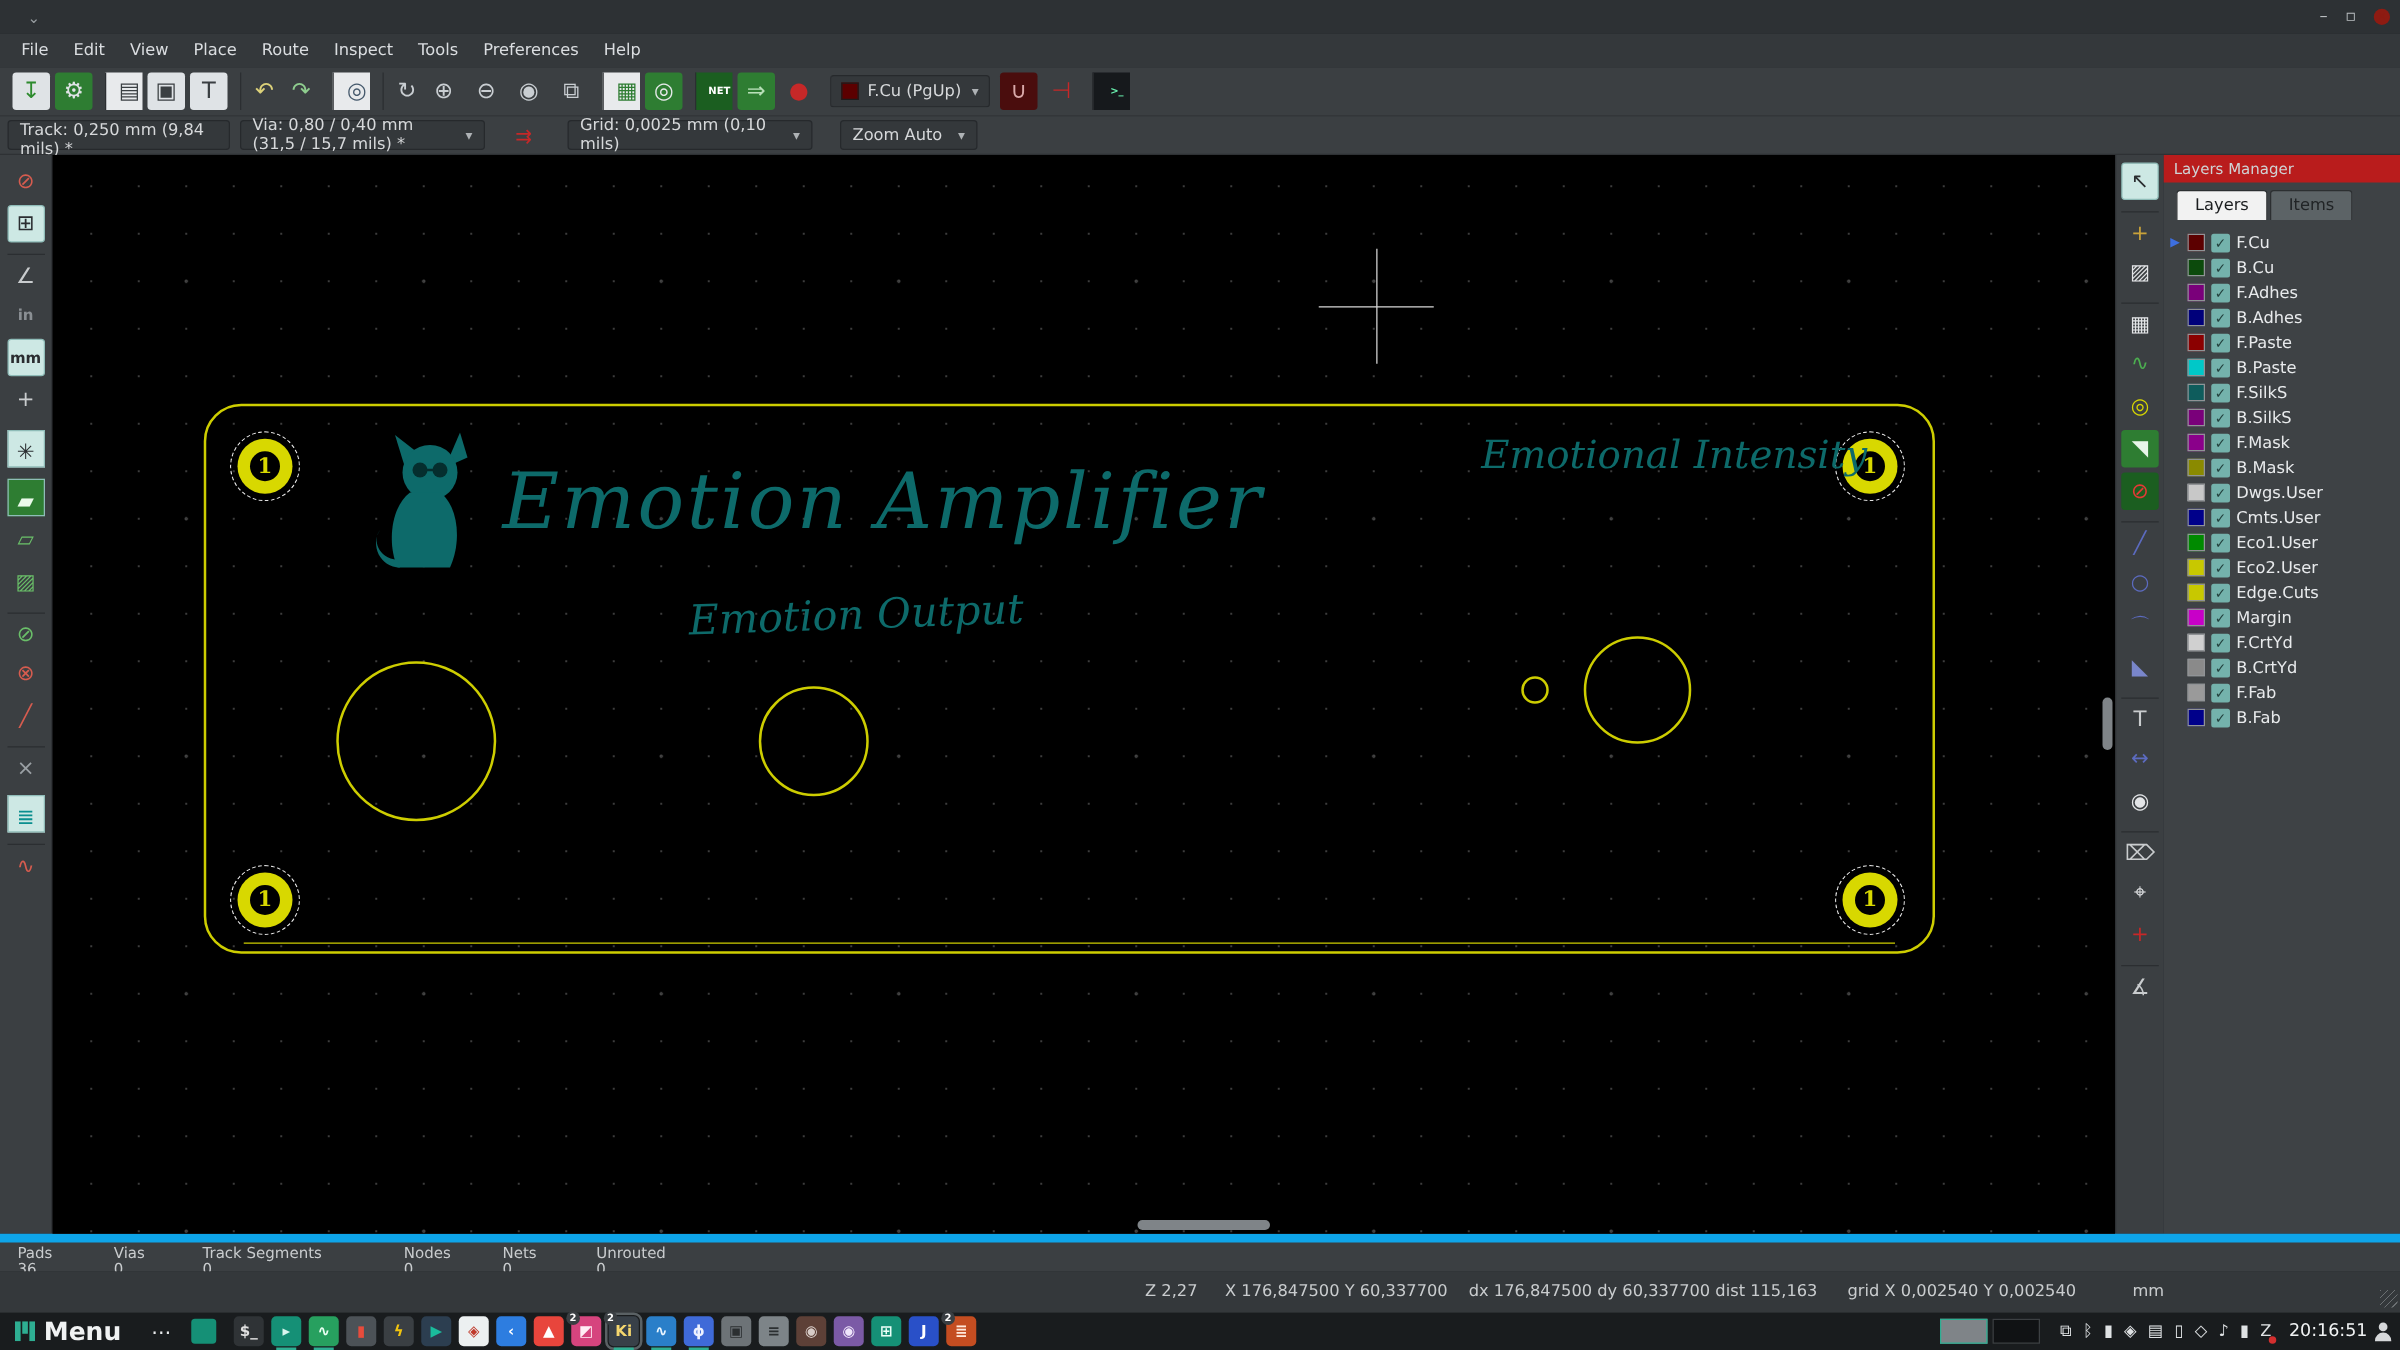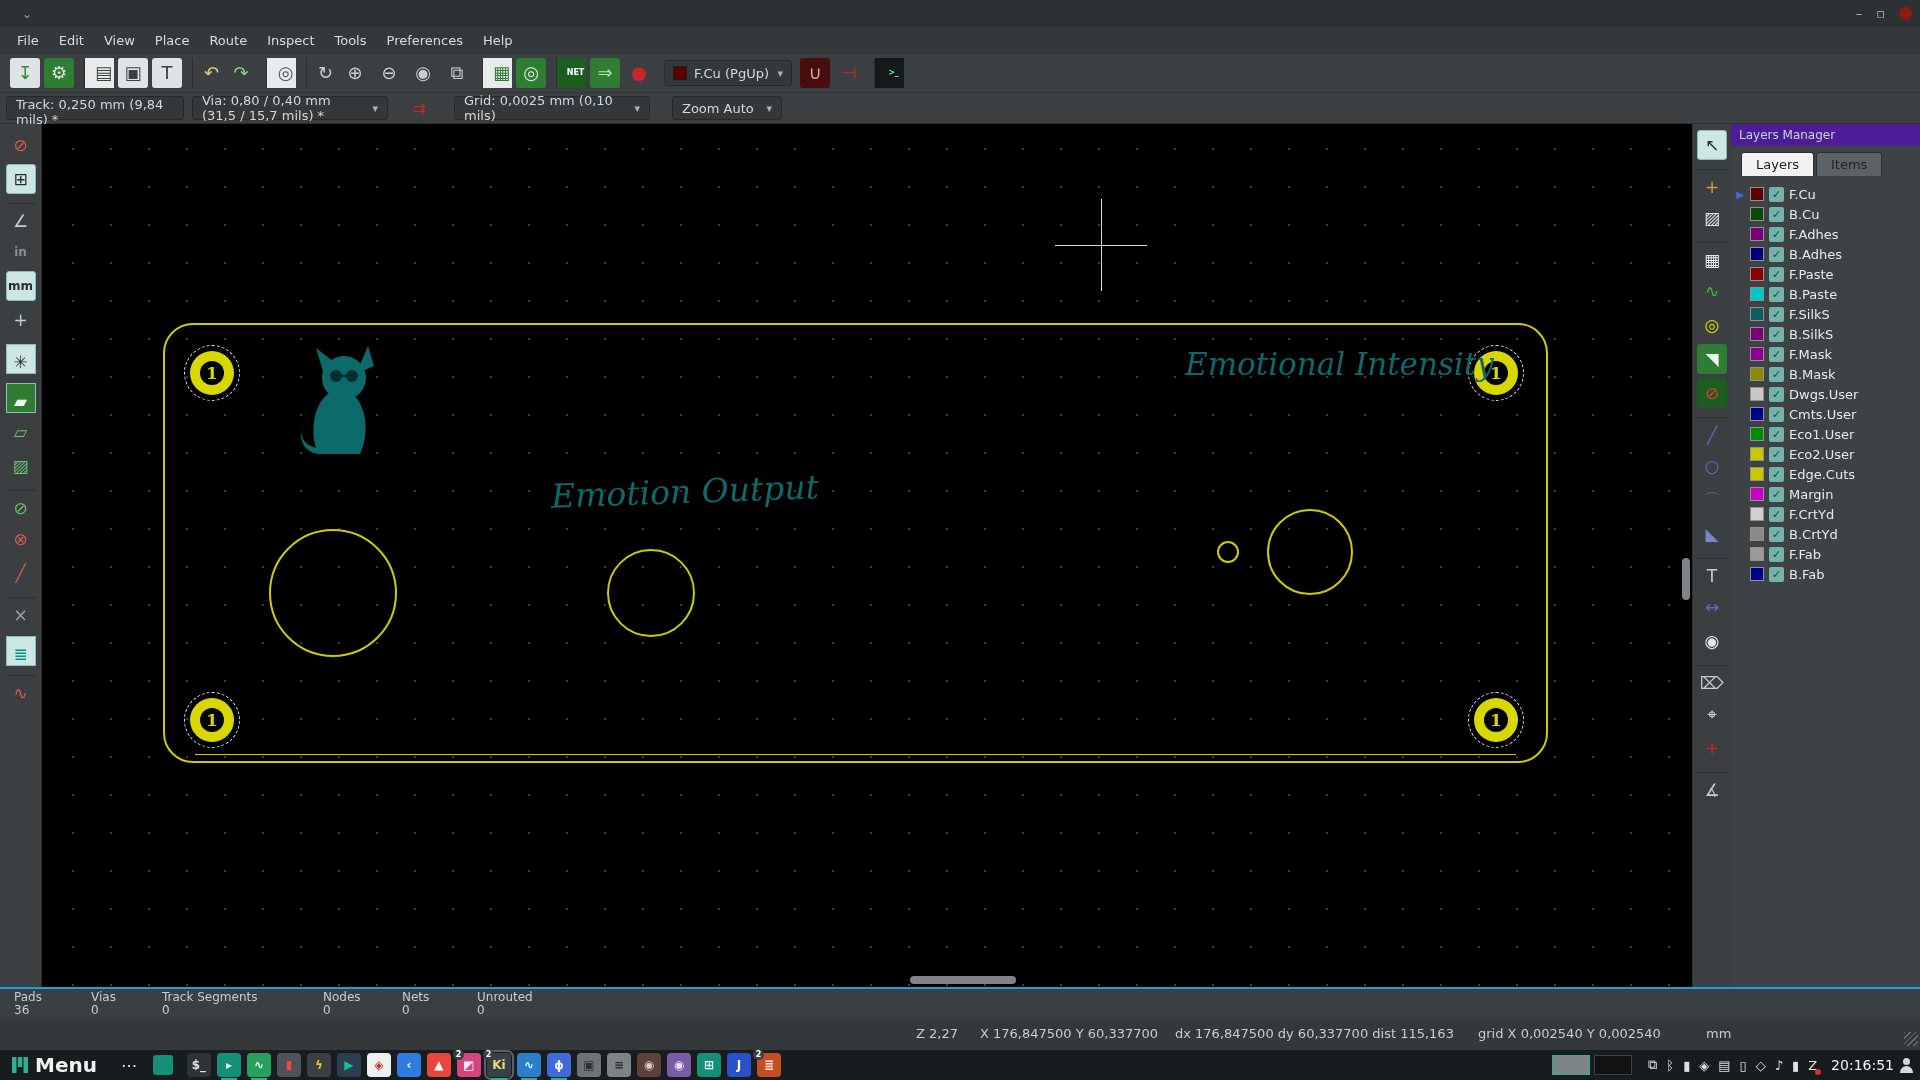--- a/index.html
+++ b/index.html
@@ -65,36 +65,36 @@
   .silk.title { font-size:62px; letter-spacing:2px; }
   .silk.right-label { font-size:31px; }
   .silk.center-label { font-size:33px; transform:rotate(-2deg); }
   .crosshair-h { position:absolute; width:92px; height:1px; background:#d8d8d8; }
   .crosshair-v { position:absolute; width:1px; height:92px; background:#d8d8d8; }
   .hscroll { position:absolute; bottom:3px; left:868px; width:106px; height:8px; border-radius:4px; background:#7f8488; }
   .vscroll { position:absolute; right:2px; top:434px; width:8px; height:42px; border-radius:4px; background:#7f8488; }
 
   
   .layers-panel { width:189px; background:#3e4245; display:flex; flex-direction:column; }
-  .lp-title { height:22px; background:#4c1d95; color:#cfd2d4; font-size:12px; padding:4px 8px 0 8px; }
+  .lp-title { height:22px; background:#b91c1c; color:#cfd2d4; font-size:12px; padding:4px 8px 0 8px; }
   .lp-tabs { display:flex; padding:6px 6px 0 10px; gap:2px; }
   .lp-tab { padding:4px 14px; font-size:13px; border:1px solid #2c2f31; border-bottom:none; border-radius:3px 3px 0 0;
             background:#5c6366; color:#212426; }
   .lp-tab.active { background:#f2f2f2; color:#1b1d1f; }
   .lp-list { flex:1; padding:8px 0 0 4px; overflow:hidden; }
   .lp-row { display:flex; align-items:center; height:20px; gap:5px; }
   .lp-arrow { width:10px; text-align:center; color:#3d6fe0; font-size:10px; visibility:hidden; }
   .lp-arrow.visible { visibility:visible; }
   .lp-sw { width:14px; height:14px; border:1px solid #909396; flex:0 0 auto; }
   .lp-cb { width:15px; height:15px; border-radius:2px; background:#74b2ac; color:#23403d; font-size:11px; font-weight:bold;
            display:flex; align-items:center; justify-content:center; flex:0 0 auto; }
   .lp-label { color:#e8eaec; font-size:13px; }
 
   
-  .status1 { height:30px; background:#3b3f42; border-top:2px solid #0ea5e9; display:flex; padding:2px 0 0 14px; flex:0 0 auto; }
+  .status1 { height:30px; background:#3b3f42; border-top:7px solid #0ea5e9; display:flex; padding:2px 0 0 14px; flex:0 0 auto; }
   .sfield { display:flex; flex-direction:column; font-size:12px; color:#c9ccce; line-height:13px; }
   .sfield .v { color:#c9ccce; }
   .status2 { height:33px; background:#34383b; display:flex; align-items:center; position:relative; font-size:13px;
              color:#c9ccce; flex:0 0 auto; }
   .s2 { position:absolute; white-space:nowrap; }
   .grip { position:absolute; right:2px; bottom:4px; width:14px; height:14px;
           background:repeating-linear-gradient(135deg,#6b6f72 0 1px,transparent 1px 4px); }
 
   
   .taskbar { height:30px; background:#191c1e; display:flex; align-items:center; padding:0 6px; gap:4px; flex:0 0 auto; }
@@ -337,20 +337,21 @@
           <path d="M34 58 C18 70 16 100 24 118 L66 118 C76 96 72 68 58 58 Z"></path>
           <path d="M24 112 C8 110 4 96 10 88 C2 100 10 118 26 118 Z"></path>
         </g>
         <g fill="#052e2e">
           <circle cx="42" cy="40" r="6"></circle>
           <circle cx="58" cy="40" r="6"></circle>
           <rect x="46" y="39" width="8" height="2"></rect>
         </g>
       </svg>
 
+      <div class="silk title" style="left:360px;top:240px;">Emotion Amplifier</div>
       <div class="silk right-label" style="left:1143px;top:222px;">Emotional Intensity</div>
       <div class="silk center-label" style="left:509px;top:348px;">Emotion Output</div>
 
       <div class="cutout" style="left:227px;top:405px;width:128px;height:128px;"></div>
       <div class="cutout" style="left:565px;top:425px;width:88px;height:88px;"></div>
       <div class="cutout" style="left:1175px;top:417px;width:22px;height:22px;"></div>
       <div class="cutout" style="left:1225px;top:385px;width:86px;height:86px;"></div>
 
       <div class="crosshair-h" style="left:1013px;top:121px;"></div>
       <div class="crosshair-v" style="left:1059px;top:75px;"></div>

